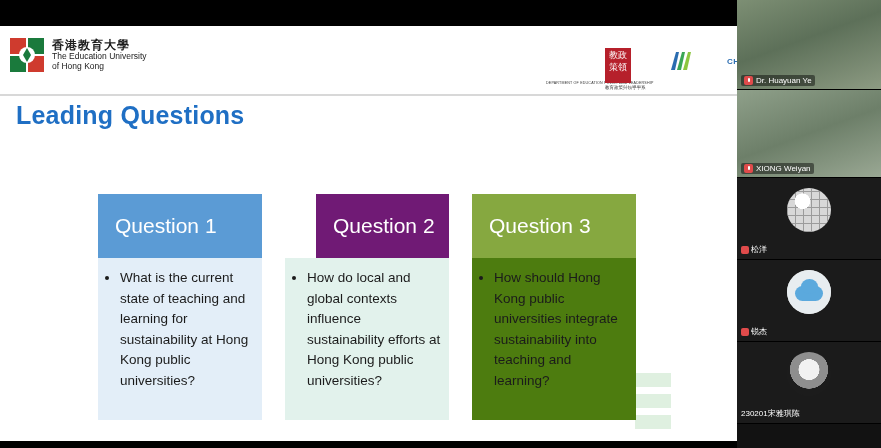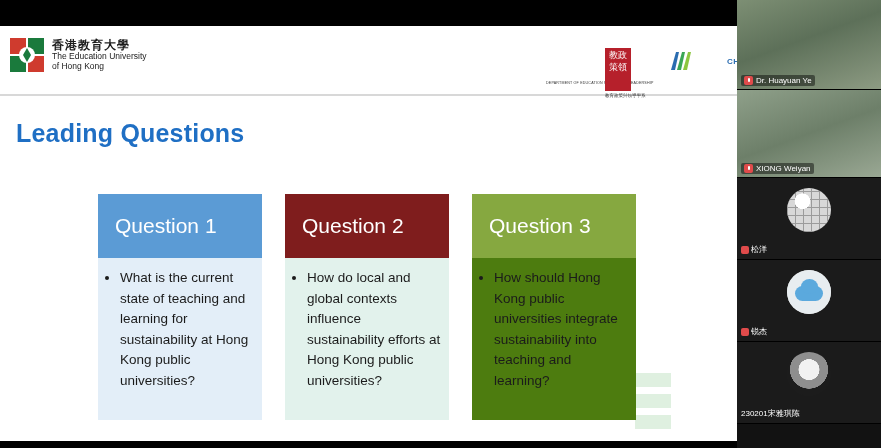--- a/index.html
+++ b/index.html
@@ -95,21 +95,21 @@
     text-align: center;
   }
   .epl-seal {
     width: 26px;
     height: 26px;
     background: #b6202b;
     display: block;
     color: #fff;
     font-size: 9px;
     line-height: 12px;
-    padding: 1px 0 16px 0;
+    padding: 1px 0 8px 0;
     letter-spacing: 0px;
     font-family: "DejaVu Sans", sans-serif;
   }
   .epl-cn {
     font-size: 4.5px;
     color: #333;
     margin-top: 2px;
     white-space: nowrap;
   }
   .chelps-logo {
@@ -129,21 +129,21 @@
     color: #2a6cb0;
     margin-left: 3px;
     font-weight: bold;
     letter-spacing: 0.5px;
   }
 
   
   .slide-title {
     position: absolute;
     left: 16px;
-    top: 119px;
+    top: 101px;
     font-size: 25px;
     font-weight: bold;
     color: #1f6fc4;
     letter-spacing: 0.2px;
   }
 
   
   .deco {
     position: absolute;
     right: 66px;
@@ -186,21 +186,21 @@
   }
   .card-body ul {
     margin: 0;
     padding-left: 16px;
   }
   .card-body li {
     margin: 0;
   }
   .c1 .card-head { background: #5b9bd5; }
   .c1 .card-body { background: #e3eef8; }
-  .c2 .card-head { background: #7f1d1d; }
+  .c2 .card-head { background: #701a75; margin-left: 31px; }
   .c2 .card-body { background: #e2f2ec; }
   .c3 .card-head { background: #86a840; }
   .c3 .card-body { background: #4d7c0f; }
 
   
   .strip {
     position: absolute;
     left: 737px;
     top: 0;
     width: 144px;

